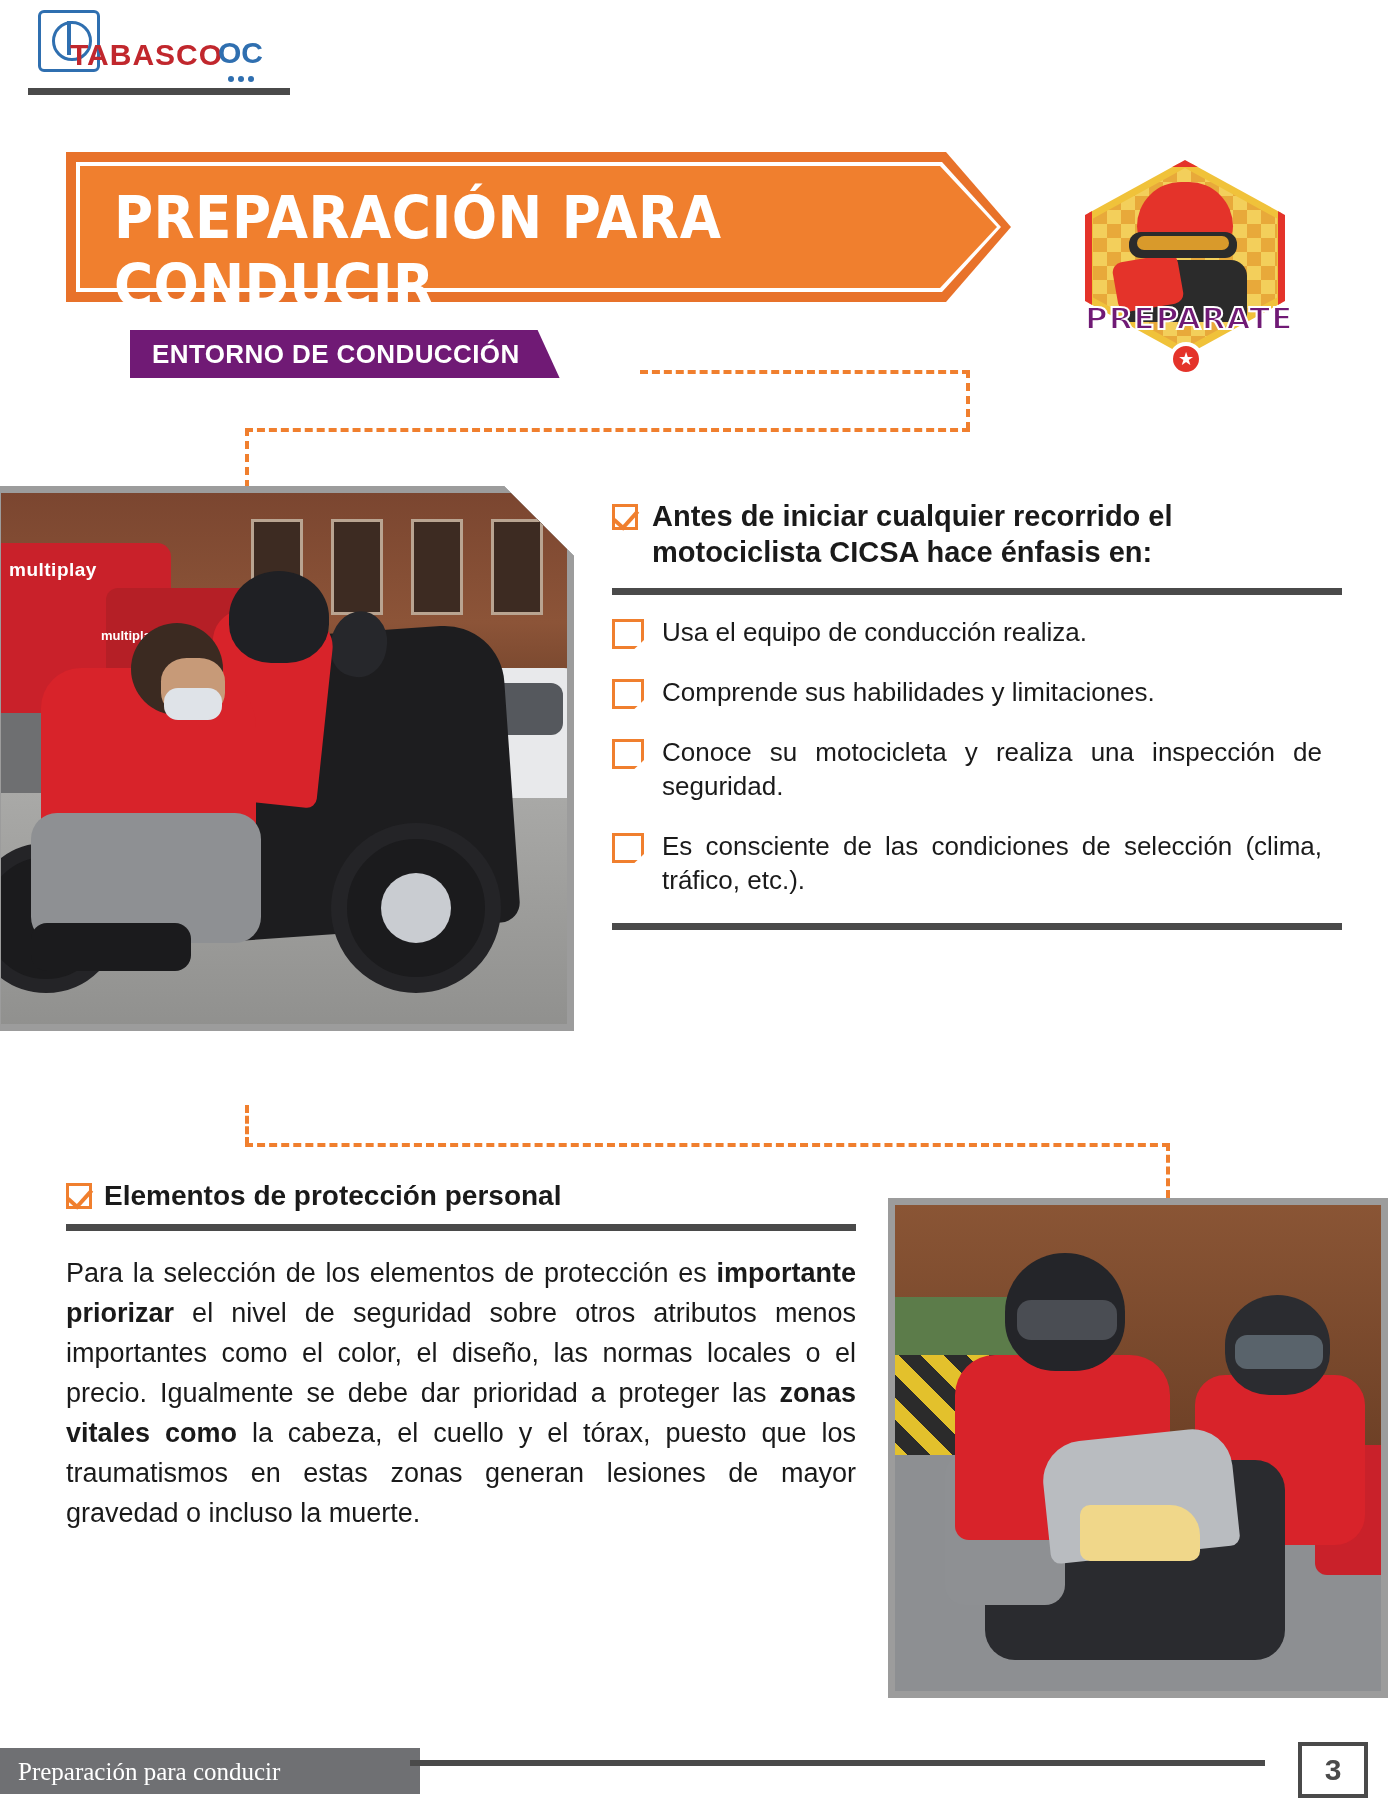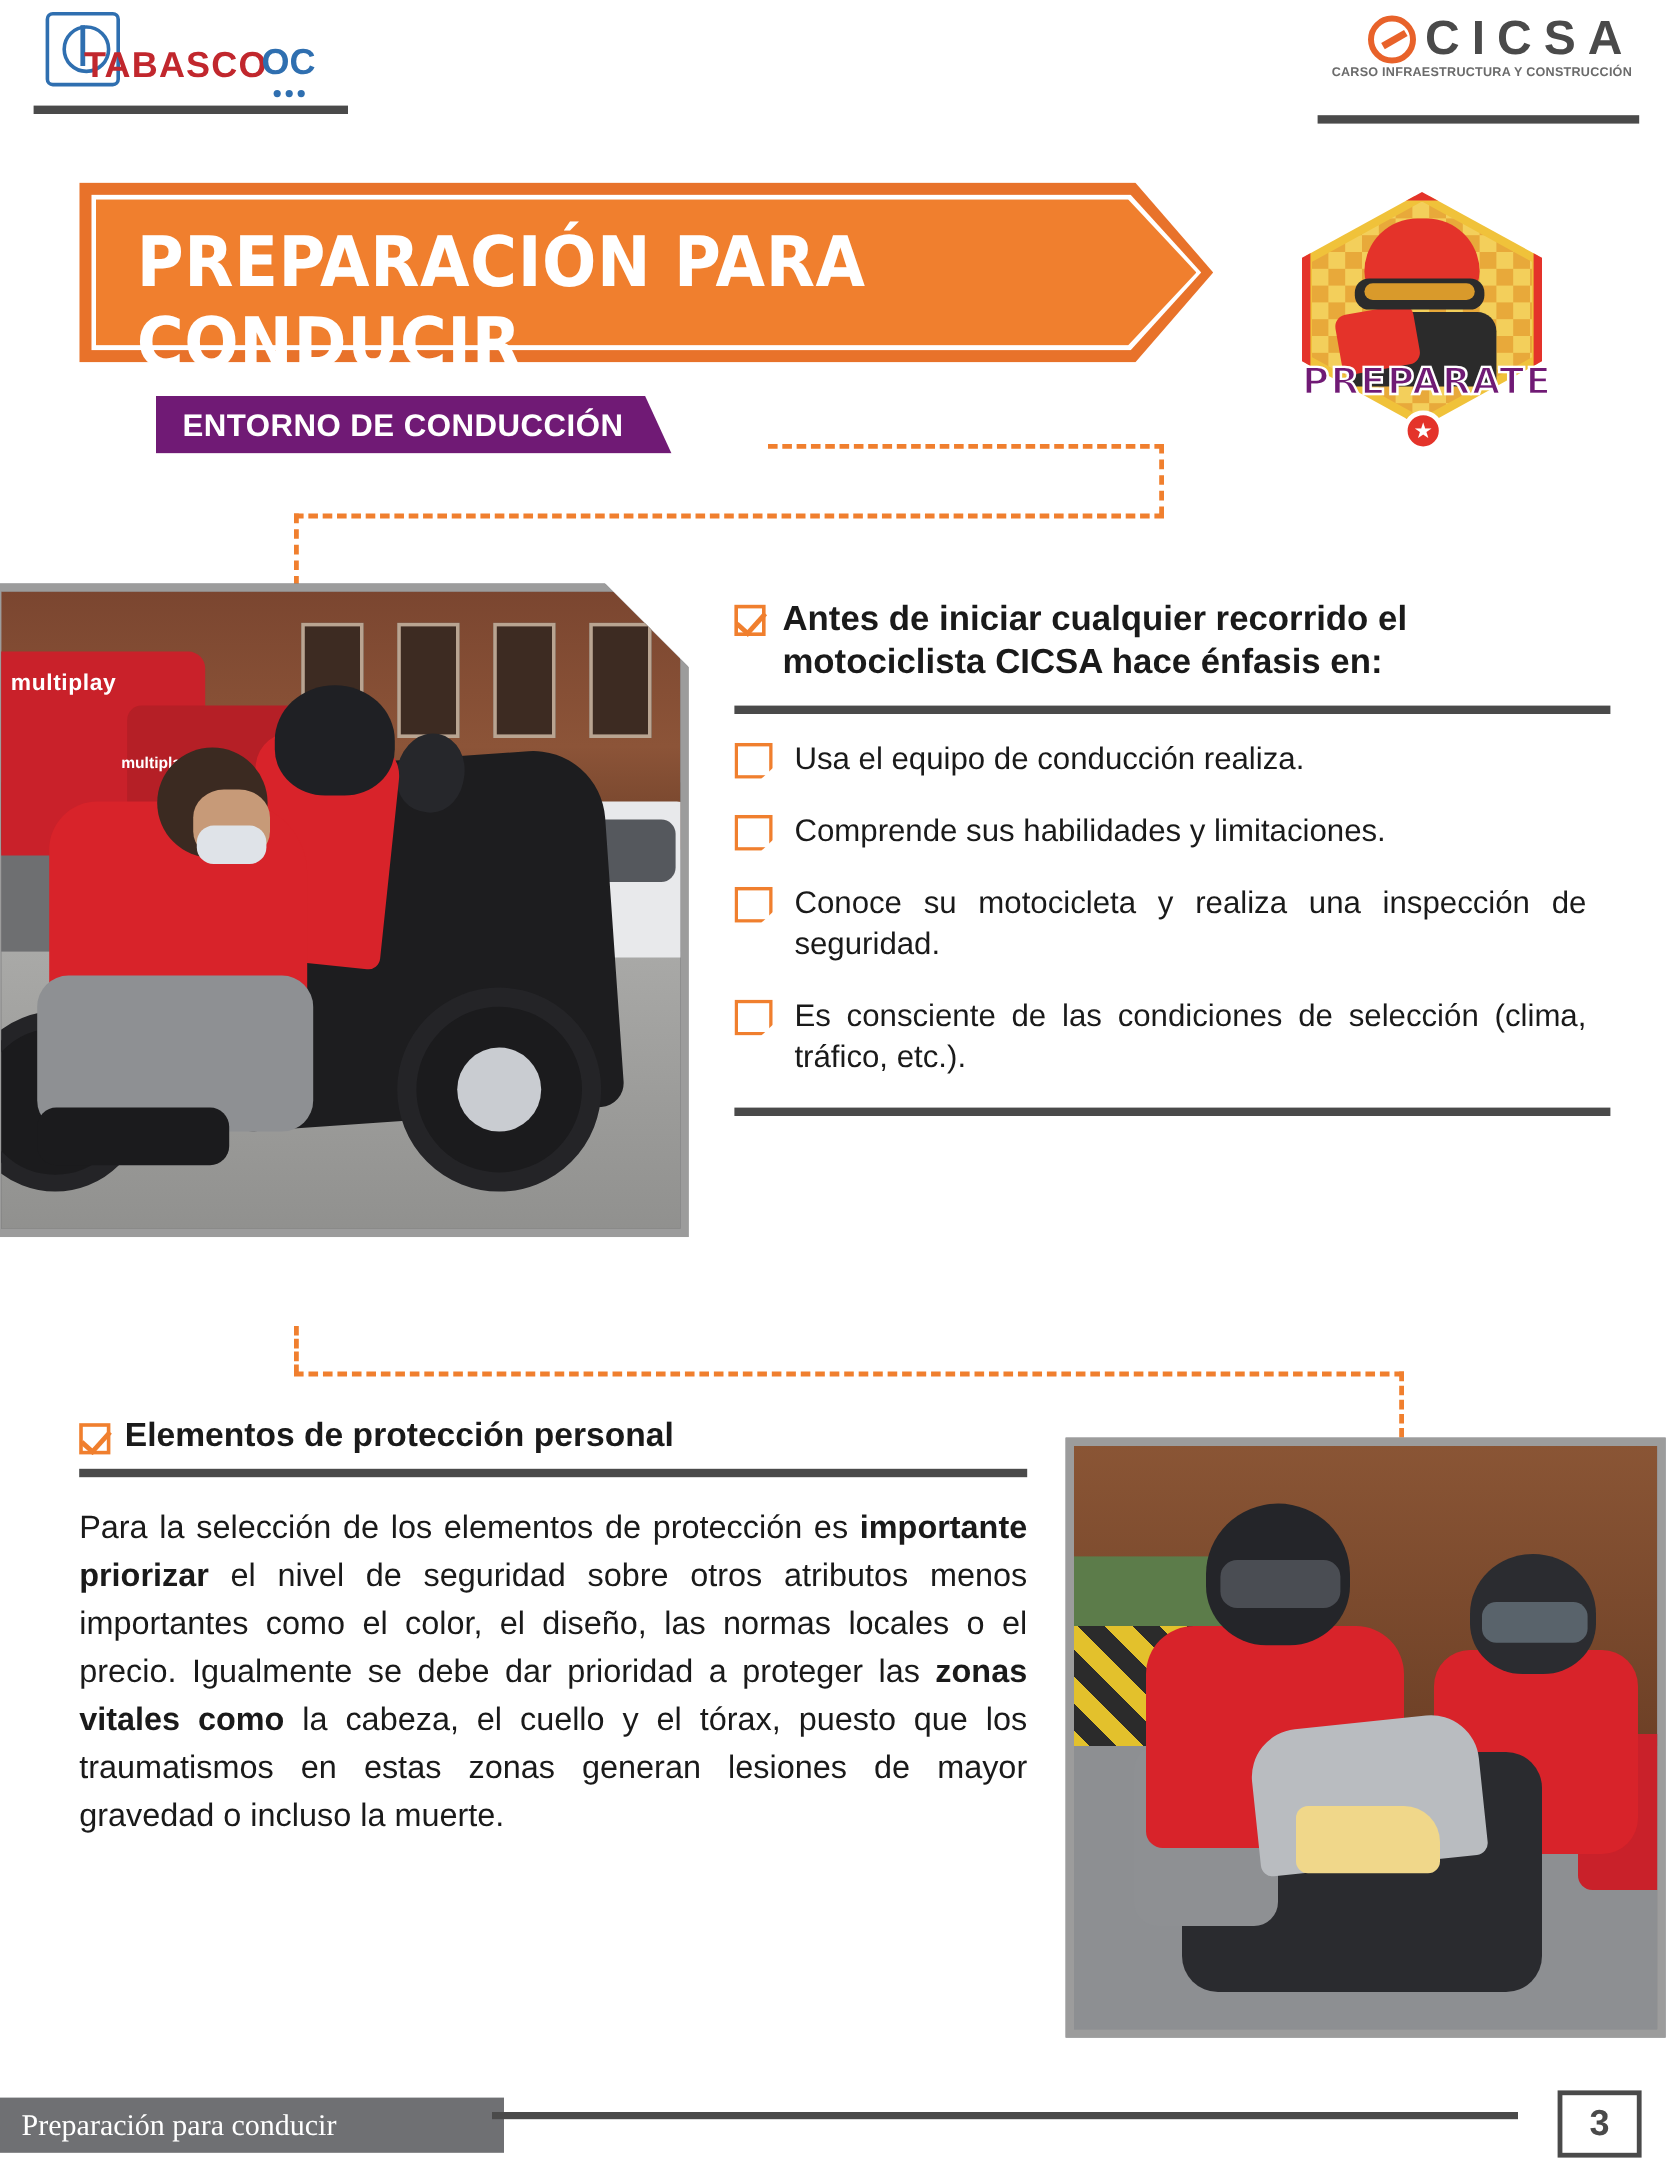--- a/index.html
+++ b/index.html
@@ -300,21 +300,21 @@
     clip-path: polygon(0 0, 100% 0, 100% 70%, 70% 100%, 0 100%);
   }
   .bullet-text {
     font-size: 26px; line-height: 34px; color: #1a1a1a;
     text-align: justify; width: 660px;
   }
   .bullet-text.justify { text-align: justify; text-align-last: left; }
 
   
   .epp { position: absolute; left: 66px; top: 1180px; width: 790px; }
-  .epp-head { display: flex; align-items: flex-end; gap: 12px; }
+  .epp-head { display: flex; align-items: center; gap: 12px; }
   .epp-head .check-sq { margin-top: 0; }
   .epp-title { font-size: 28px; font-weight: bold; }
   .epp-rule { height: 7px; background: #4a4a4a; width: 790px; margin-top: 12px; }
   .epp-body {
     margin-top: 22px; width: 790px;
     font-size: 27px; line-height: 40px; text-align: justify; text-align-last: left;
   }
   .epp-body b { font-weight: bold; }
 
   
@@ -410,27 +410,20 @@
 <div class="header">
 
   <div class="logo-tabasco">
     <div class="tab-globe"></div>
     <div class="tab-word">TABASCO</div>
     <div class="tab-oc">OC</div>
     <div class="tab-dots"><span></span><span></span><span></span></div>
     <div class="tab-rule"></div>
   </div>
 
-  <div class="logo-cicsa">
-    <div class="cicsa-main">
-      <span class="cicsa-swirl"></span><span>CICSA</span>
-    </div>
-    <div class="cicsa-sub">CARSO INFRAESTRUCTURA Y CONSTRUCCIÓN</div>
-    <div class="cicsa-rule"></div>
-  </div>
 </div>
 
 <div class="banner-wrap">
   <div class="banner-outline"></div>
   <div class="banner-inner-border"></div>
   <div class="banner-fill"></div>
   <div class="banner-text">PREPARACIÓN PARA CONDUCIR</div>
 </div>
 
 <div class="subbanner">ENTORNO DE CONDUCCIÓN</div>

